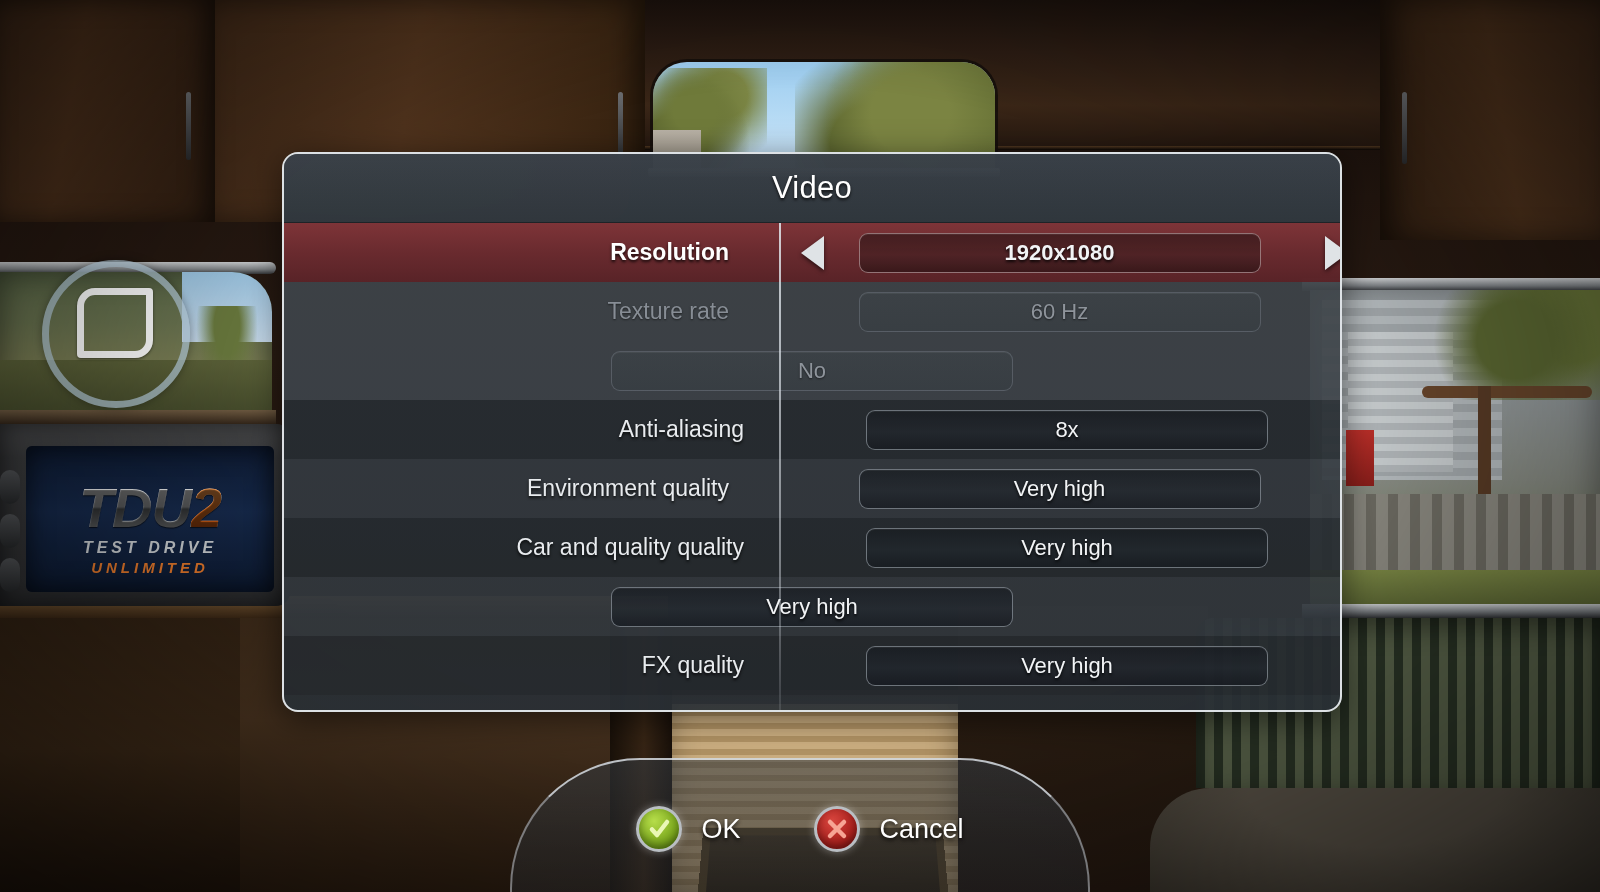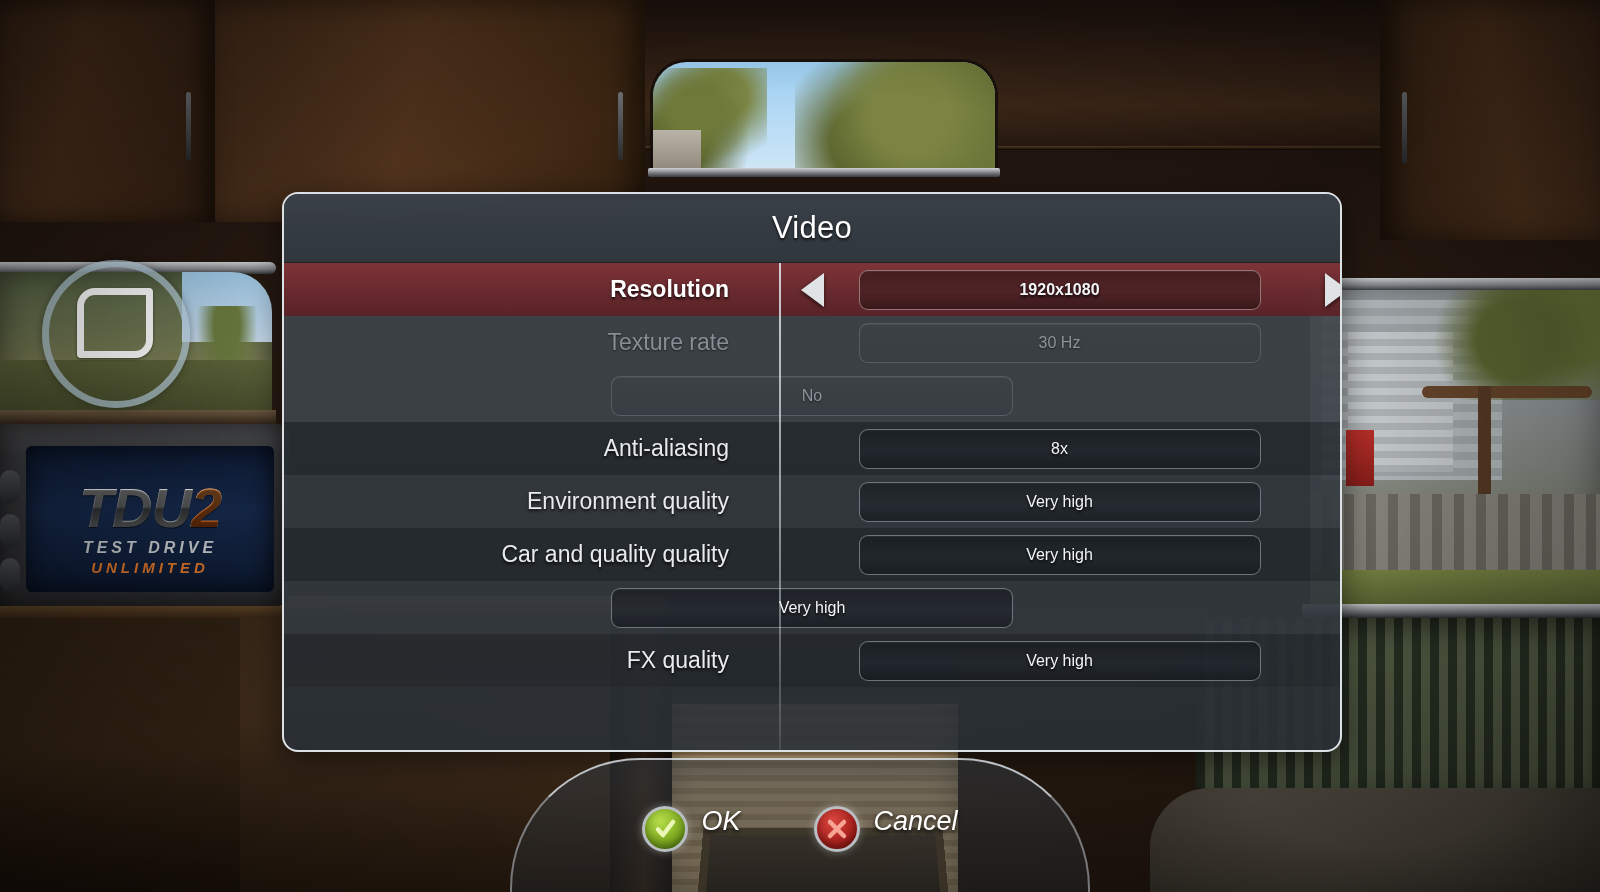--- a/index.html
+++ b/index.html
@@ -256,21 +256,20 @@
 
   
   .dialog {
     position:absolute;
     left:282px; top:152px; width:1056px; height:556px;
     border-radius:16px;
     border:2px solid rgba(236,240,243,.92);
     background: linear-gradient(180deg, rgba(48,54,60,.93) 0%, rgba(41,47,53,.93) 100%);
     box-shadow: 0 8px 34px rgba(0,0,0,.55);
     overflow:hidden;
-    margin-top:40px;
   }
   .dlg-title {
     position:relative;
     height:68px;
     display:flex; align-items:center; justify-content:center;
     background: linear-gradient(180deg, rgba(62,69,77,.72) 0%, rgba(49,56,63,.72) 100%);
     color:#ffffff;
     font-size:31px;
     letter-spacing:.3px;
     text-shadow: 0 2px 3px rgba(0,0,0,.75);
@@ -281,21 +280,21 @@
 
   
   .vdiv{
     position:absolute; left:495px; top:0; width:2px; height:487px;
     background: linear-gradient(180deg, rgba(226,232,238,.85), rgba(226,232,238,.45) 70%, rgba(226,232,238,.12));
     z-index:3; pointer-events:none;
   }
 
   .row {
     position:relative;
-    height:53px;
+    height:59px;
     display:flex; align-items:center;
   }
   .row .label {
     width:495px;
     text-align:right;
     padding-right:50px;
     box-sizing:border-box;
     font-size:23px;
     color:#e8ebee;
     text-shadow:0 2px 3px rgba(0,0,0,.8);
@@ -308,29 +307,29 @@
     height:100%;
     padding:0 18px;
     box-sizing:border-box;
   }
   .pill {
     width:400px; height:38px;
     border-radius:9px;
     border:1px solid rgba(176,186,194,.55);
     background: linear-gradient(180deg, rgba(24,28,33,.72) 0%, rgba(34,39,45,.72) 55%, rgba(22,26,31,.72) 100%);
     display:flex; align-items:center; justify-content:center;
-    font-size:16px;
+    font-size:22px;
     color:#f2f4f6;
     text-shadow:0 2px 3px rgba(0,0,0,.85);
     box-shadow: inset 0 1px 0 rgba(255,255,255,.06);
   }
 
   
   .row.alt { background: rgba(255,255,255,.035); }
-  .row.norm{ background: rgba(0,0,0,.10); }
+  .row.norm{ background: rgba(0,0,0,.10); padding-left: 15px; }
 
   
   .row.selected{
     background: linear-gradient(180deg, rgba(132,52,56,.93) 0%, rgba(110,42,46,.93) 50%, rgba(92,34,38,.93) 100%);
   }
   .row.selected .label{ color:#ffffff; font-weight:bold; }
   .row.selected .pill{
     border-color: rgba(204,176,178,.6);
     background: linear-gradient(180deg, rgba(58,26,28,.82) 0%, rgba(74,34,36,.82) 55%, rgba(50,22,24,.82) 100%);
     font-weight:bold;
@@ -379,23 +378,22 @@
     border-right:2px solid rgba(226,232,238,.45);
     background: linear-gradient(180deg, rgba(52,58,64,.58) 0%, rgba(42,48,54,.45) 55%, rgba(36,41,47,.35) 100%);
     box-sizing:border-box;
   }
   .actions{
     position:absolute; left:0; right:0; top:46px;
     display:flex; align-items:center; justify-content:center;
     gap:74px;
   }
   .action{
-    display:flex; align-items:flex-start; gap:13px;
+    display:flex; align-items:center; gap:19px;
     cursor:pointer;
-    font-style:italic;
   }
   .action .lbl{
     font-size:27px; color:#ffffff;
     text-shadow:0 2px 4px rgba(0,0,0,.9);
   }
   .badge{
     width:40px;height:40px;border-radius:50%;
     display:flex;align-items:center;justify-content:center;
     border:3px solid #b9bec3;
     box-shadow: 0 0 8px rgba(255,255,255,.35), inset 0 -4px 8px rgba(0,0,0,.35);
@@ -486,21 +484,21 @@
           <div class="label">Resolution</div>
           <div class="ctrl">
             <div class="nav-arrow nav-left"></div>
             <div class="nav-arrow nav-right"></div>
             <div class="pill">1920x1080</div>
           </div>
         </div>
         <div class="row disabled">
           <div class="label">Texture rate</div>
           <div class="ctrl">
-            <div class="pill">30 Hz</div>
+            <div class="pill">60 Hz</div>
           </div>
         </div>
         <div class="row disabled">
           <div class="ctrl">
             <div class="pill">No</div>
           </div>
         </div>
         <div class="row norm">
           <div class="label">Anti-aliasing</div>
           <div class="ctrl">

